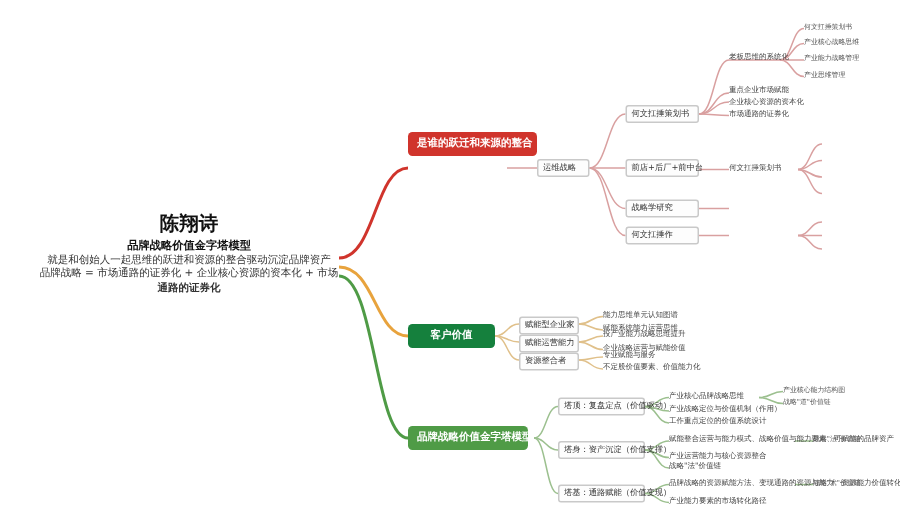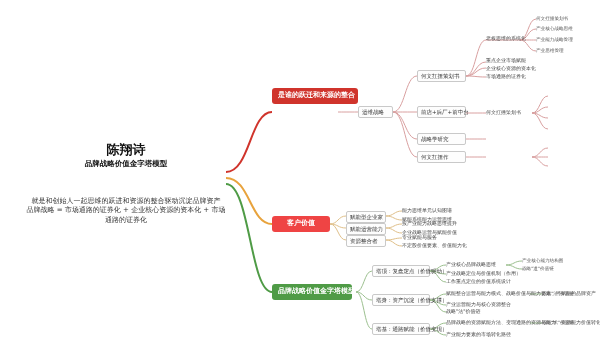--- a/index.html
+++ b/index.html
@@ -18,39 +18,39 @@
   
   .root{
     left:26px;top:141px;width:200px;
     text-align:center;
     color:#222;
     line-height:1.35;
   }
   .root .r-line{display:block;}
   .root .r1{font-size:13px;font-weight:bold;color:#111;}
   .root .r2{font-size:7.5px;font-weight:bold;color:#111;}
-  .root .r3{font-size:7px;color:#333;margin-top:28px;}
+  .root .r3{font-size:7px;color:#333;}
   .root .r4{font-size:7px;color:#333;}
-  .root .r5{font-size:7px;color:#333;}
+  .root .r5{font-size:7px;color:#333;font-weight:bold;}
 
   
   .pill{
     position:absolute;
     border-radius:3px;
     color:#fff;
     font-size:7px;
     font-weight:bold;
     padding:4px 6px;
     white-space:nowrap;
     line-height:1.1;
     box-sizing:border-box;
     text-align:center;
   }
   .pill.red{background:#d0342c;}
-  .pill.orange{background:#ef4444;}
+  .pill.orange{background:#15803d;}
   .pill.green{background:#4f9b46;}
 
   
   .box2{
     position:absolute;
     border:1px solid #c9c9c9;
     background:#fdfdfd;
     border-radius:2px;
     font-size:5.5px;
     color:#333;

